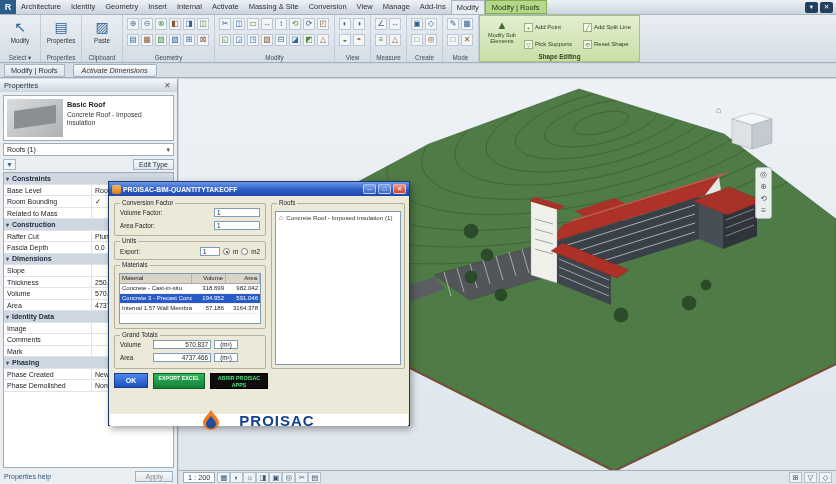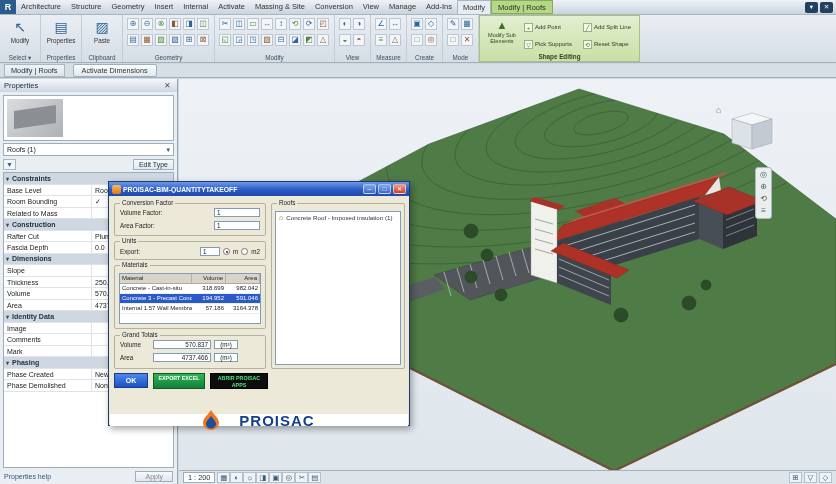--- a/index.html
+++ b/index.html
@@ -39,21 +39,21 @@
   .se-main .bi{display:block;font-size:11px;line-height:13px;color:#3d6e22;}
   .se-main .bl{font-size:5.6px;color:#2c451c;line-height:6px;display:block;}
   #se-items{display:grid;grid-template-columns:56px 52px;grid-auto-rows:16px;gap:1px 3px;align-content:start;}
   .se-item{display:flex;align-items:center;gap:2px;font-size:6px;color:#2c3c24;overflow:hidden;white-space:nowrap;}
   .se-ic{flex:0 0 9px;width:9px;height:9px;border:1px solid #9ab07e;background:#f4f9ec;font-size:6px;line-height:8px;text-align:center;color:#4e7a2f;}
 
   
   .ctxbar{position:absolute;top:64px;left:0;right:0;height:14px;background:#d6dee6;border-bottom:1px solid #a3afbb;
           display:flex;align-items:center;gap:8px;padding-left:4px;font-size:7.3px;}
   .ctxname{padding:1px 6px;background:linear-gradient(#f0f4f8,#dde4ec);border:1px solid #aab6c2;color:#234;}
-  .actdim{padding:1px 8px;background:linear-gradient(#fbfdfe,#e0e8f0);border:1px solid #9fb0c0;border-radius:2px;color:#333;}
+  .actdim{padding:1px 8px;background:linear-gradient(#fbfdfe,#e0e8f0);border:1px solid #9fb0c0;border-radius:2px;color:#333;font-style:italic;}
 
   
   .props{position:absolute;left:0;top:79px;width:178px;bottom:0;background:#e9eef3;border-right:1px solid #98a5b2;
          display:flex;flex-direction:column;font-size:7px;}
   .ptitle{height:13px;background:linear-gradient(#f5f8fb,#ccd6e0);display:flex;align-items:center;padding:0 4px;font-size:7.5px;color:#1c2c3c;}
   .pclose{margin-left:auto;width:11px;text-align:center;color:#444;}
   .preview{margin:3px 3px 2px;background:#fff;border:1px solid #9fadb9;height:46px;display:flex;}
   .pimg{flex:0 0 56px;height:38px;margin:3px;background:linear-gradient(135deg,#dadcde,#aeb2b5);position:relative;overflow:hidden;}
   .pimg::after{content:"";position:absolute;left:7px;top:9px;right:7px;bottom:11px;background:#8b8f93;transform:skewY(-8deg);}
   .ptext{padding:4px 2px 0 1px;overflow:hidden;}
@@ -141,21 +141,21 @@
 </style>
 </head>
 <body>
 
 <div class="app">
 
   <div class="tabrow">
     <span class="appbtn">R</span>
     <div id="tabs">
         <span class="tab">Architecture</span>
-        <span class="tab">Structure</span>
+        <span class="tab">Identity</span>
         <span class="tab">Geometry</span>
         <span class="tab">Insert</span>
         <span class="tab">Internal</span>
         <span class="tab">Activate</span>
         <span class="tab">Massing &amp; Site</span>
         <span class="tab">Conversion</span>
         <span class="tab">View</span>
         <span class="tab">Manage</span>
         <span class="tab">Add-Ins</span>
         <span class="tab active">Modify</span>
@@ -297,20 +297,24 @@
     <span class="actdim">Activate Dimensions</span>
   </div>
 
   <div class="props">
     <div class="ptitle">
       <span>Properties</span>
       <span class="pclose">✕</span>
     </div>
     <div class="preview">
       <div class="pimg"></div>
+      <div class="ptext">
+        <div class="ptype">Basic Roof</div>
+        <div class="pdesc">Concrete Roof - Imposed insulation</div>
+      </div>
     </div>
     <div class="selrow">
       <span>Roofs (1)</span>
       <span class="caret">▾</span>
     </div>
     <div class="editrow">
       <span class="filterbox">▼</span>
       <span class="edittype">Edit Type</span>
     </div>
     <div class="pgrid" id="prop-rows">

